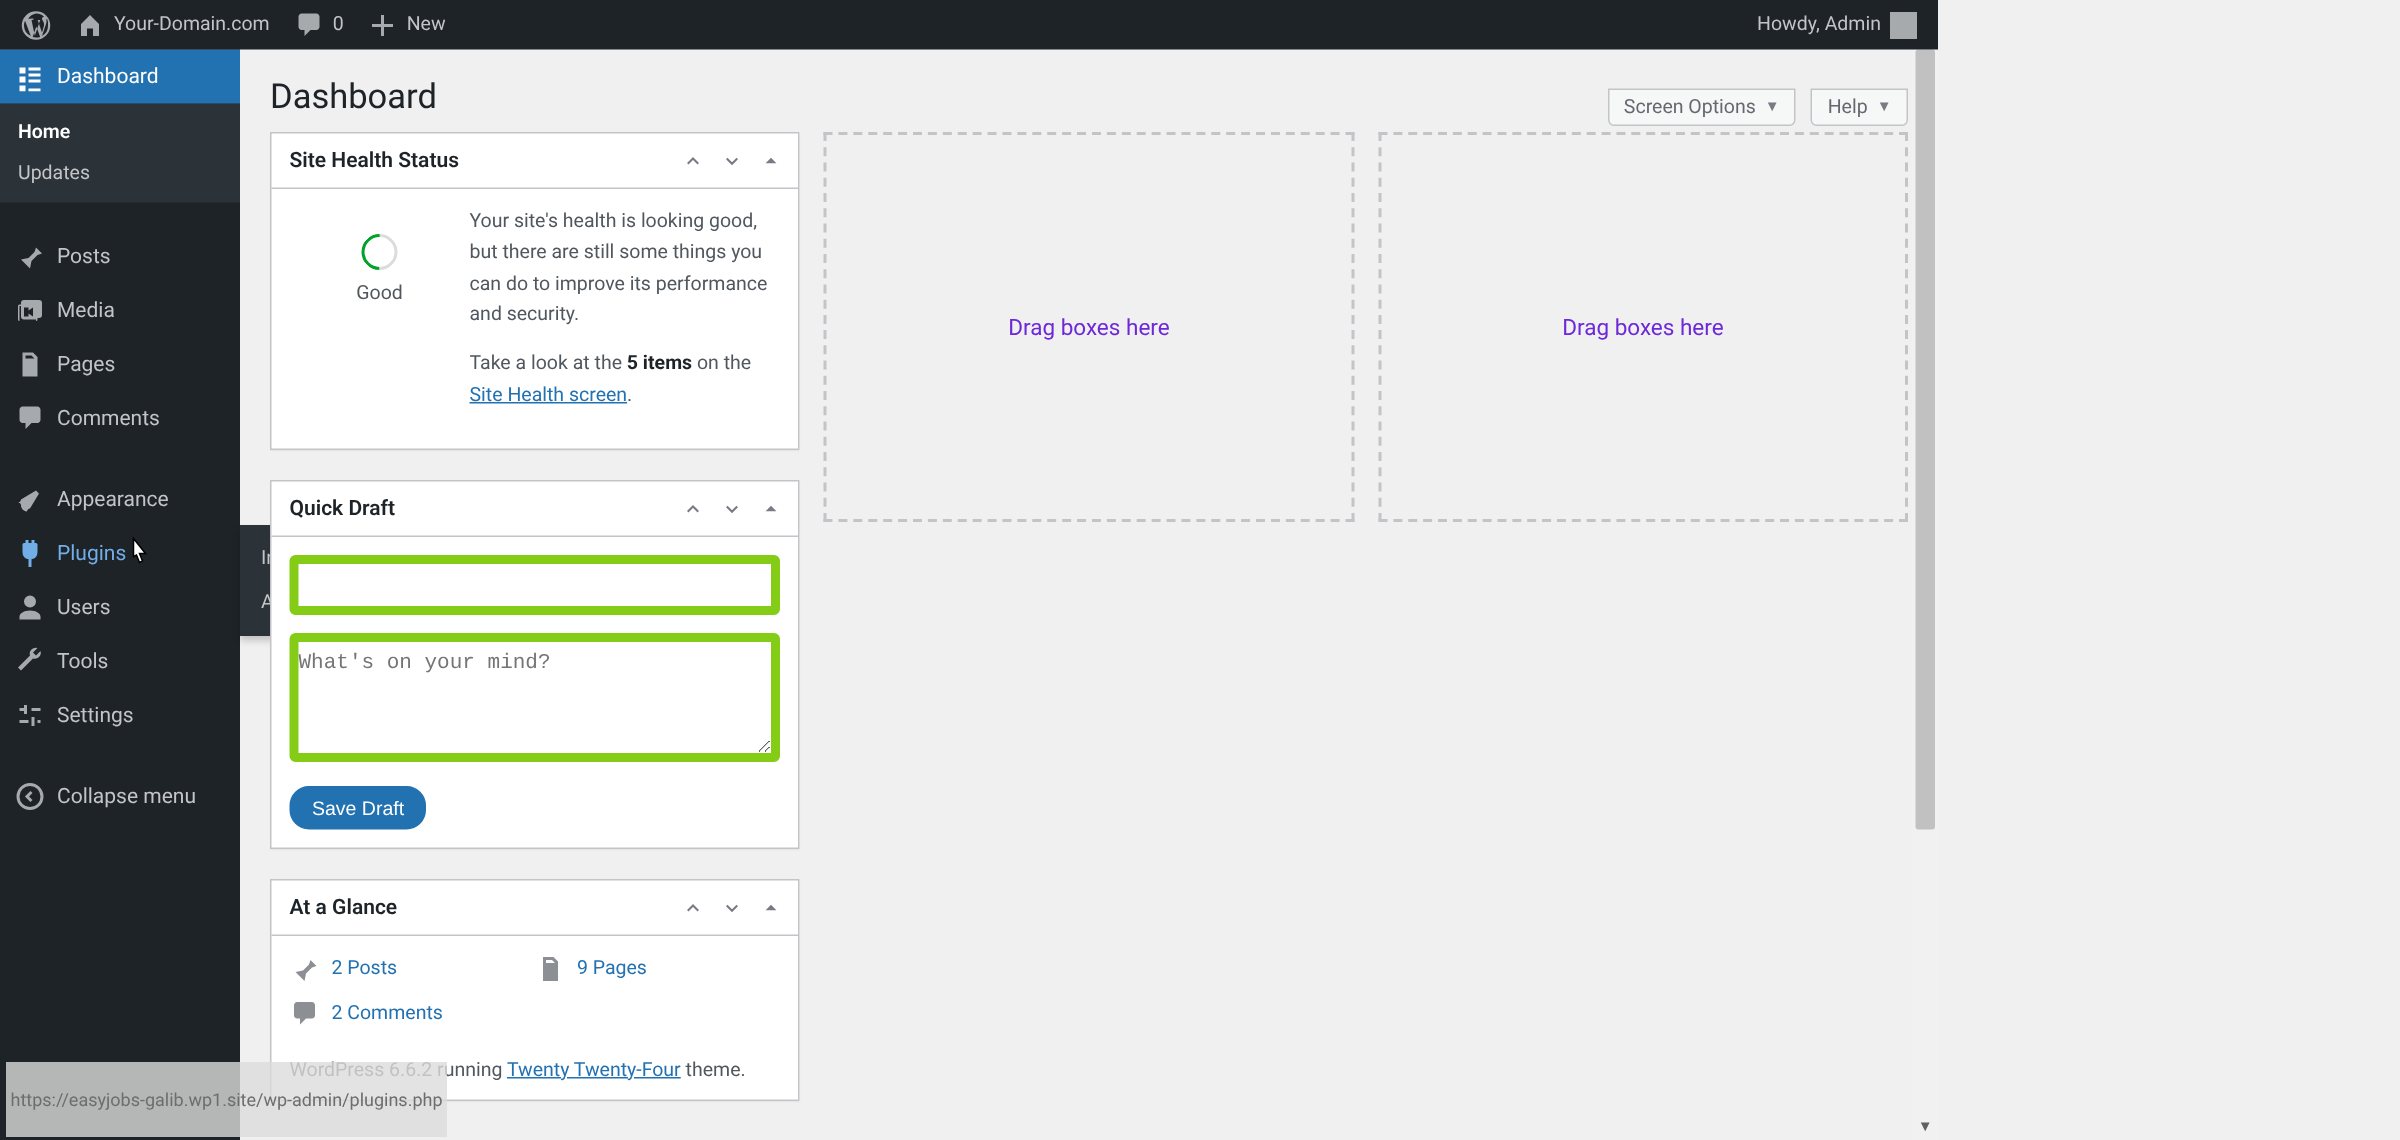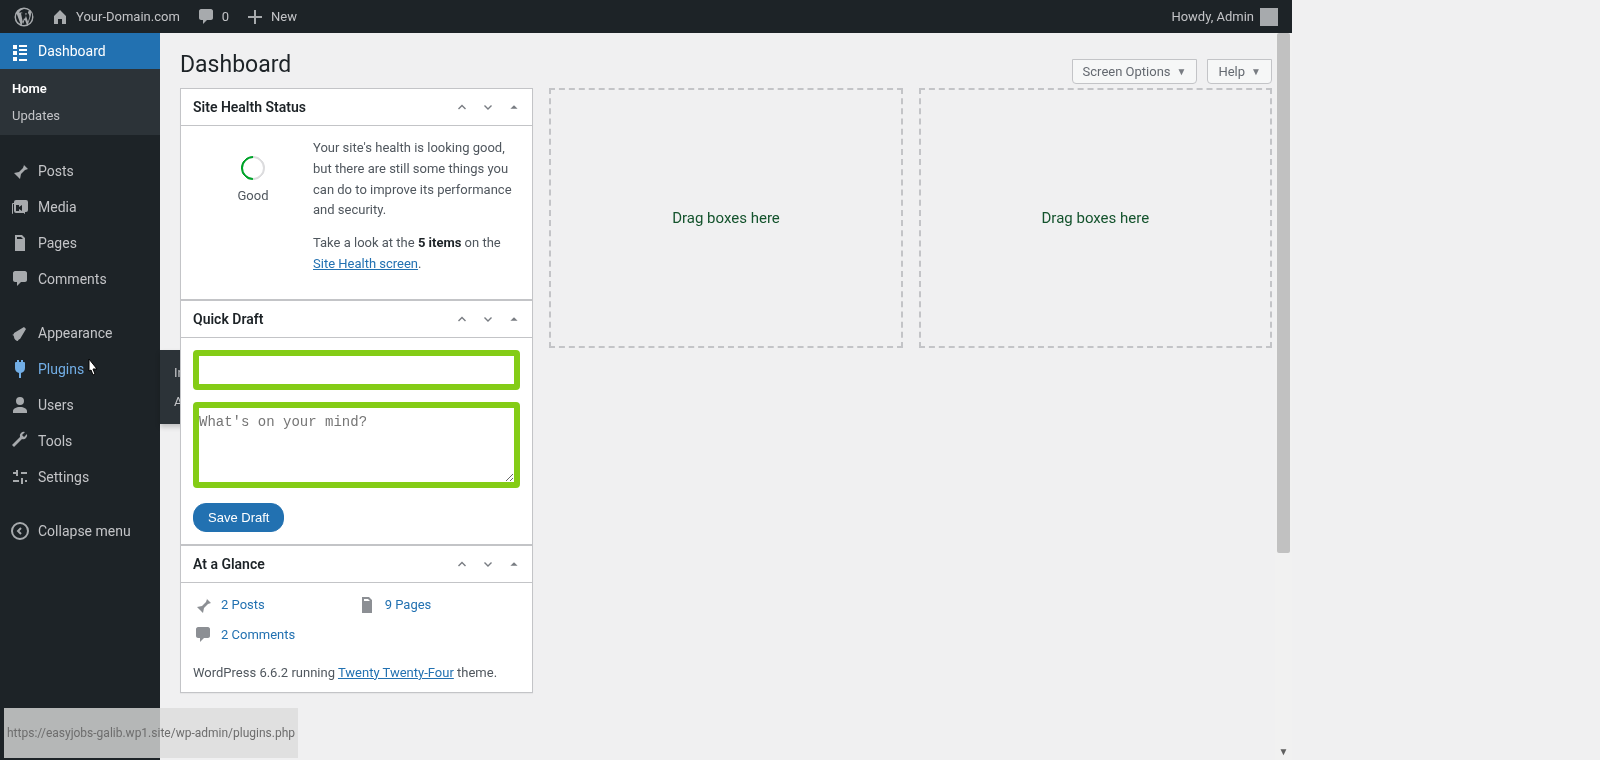--- a/index.html
+++ b/index.html
@@ -40,21 +40,21 @@
 
 .wpbody { position:absolute; top:33px; left:160px; right:0; bottom:0; padding:0 20px 20px; overflow:hidden; }
 .top-btns { position:absolute; top:26px; right:20px; display:flex; gap:10px; }
 .screen-btn { border:1px solid #c3c4c7; background:#f6f7f7; color:#646970; padding:4px 10px; font-size:13px; cursor:pointer; border-radius:0 0 4px 4px; display:flex; align-items:center; }
 .screen-btn .tri { margin-left:6px; font-size:10px; color:#787c82; }
 h1.page-title { font-size:23px; font-weight:400; color:#1d2327; padding:18px 0 10px; }
 
 .dash-cols { display:flex; gap:16px; }
 .dash-col { flex:1; min-width:0; }
 
-.postbox { background:#fff; border:1px solid #c3c4c7; box-shadow:0 1px 1px rgba(0,0,0,.04); }
+.postbox { background:#fff; border:1px solid #c3c4c7; box-shadow:0 1px 1px rgba(0,0,0,.04); margin-bottom:20px; }
 .postbox-header { display:flex; align-items:center; border-bottom:1px solid #c3c4c7; }
 .postbox-header h2 { font-size:14px; font-weight:600; padding:10px 12px; color:#1d2327; flex:1; }
 .handle-actions { display:flex; align-items:center; padding-right:6px; gap:2px; }
 .handle-btn { width:24px; height:24px; display:flex; align-items:center; justify-content:center; cursor:pointer; color:#787c82; }
 .postbox-inside { padding:12px; font-size:13px; color:#50575e; }
 
 .health-row { display:flex; align-items:flex-start; }
 .health-indicator { width:120px; text-align:center; padding-top:18px; }
 .health-circle { width:24px; height:24px; border:2px solid #00a32a; border-radius:50%; margin:0 auto 8px; border-top-color:#dcdcde; border-right-color:#dcdcde; transform:rotate(45deg); }
 .health-txt { flex:1; line-height:1.6; }
@@ -67,21 +67,21 @@
 .draft-field textarea { height:86px; resize:vertical; }
 .button-primary { background:#2271b1; border:1px solid #2271b1; color:#fff; padding:6px 14px; font-size:13px; border-radius:13px; cursor:pointer; }
 
 .glance-list { display:flex; flex-wrap:wrap; margin-bottom:10px; }
 .glance-item { width:50%; display:flex; align-items:center; margin-bottom:10px; }
 .glance-item svg { width:20px; height:20px; fill:#8c8f94; margin-right:8px; }
 .glance-item a { color:#2271b1; text-decoration:none; }
 .glance-footer { color:#50575e; }
 .glance-footer a { color:#2271b1; text-decoration:underline; }
 
-.drop-zone { border:2px dashed #c3c4c7; height:260px; display:flex; align-items:center; justify-content:center; color:#14532d; font-size:15px; margin-bottom:20px; }
+.drop-zone { border:2px dashed #c3c4c7; height:260px; display:flex; align-items:center; justify-content:center; color:#6d28d9; font-size:15px; margin-bottom:20px; }
 
 
 .vscroll { position:absolute; right:0; top:33px; bottom:0; width:17px; background:#f1f1f1; }
 .vscroll-thumb { position:absolute; top:0; left:2px; right:2px; height:520px; background:#c1c1c1; border-radius:2px; }
 .vscroll-arrow { position:absolute; bottom:0; left:0; right:0; height:17px; display:flex; align-items:center; justify-content:center; color:#606060; font-size:10px; }
 
 .statusbar { position:absolute; bottom:2px; left:4px; font-size:12px; color:#6d6d6d; background:rgba(220,220,220,.8); padding:18px 3px; z-index:300; }
 
 </style>
 </head>

